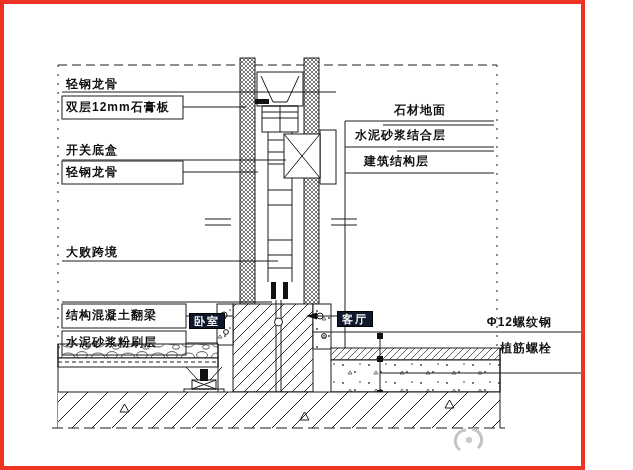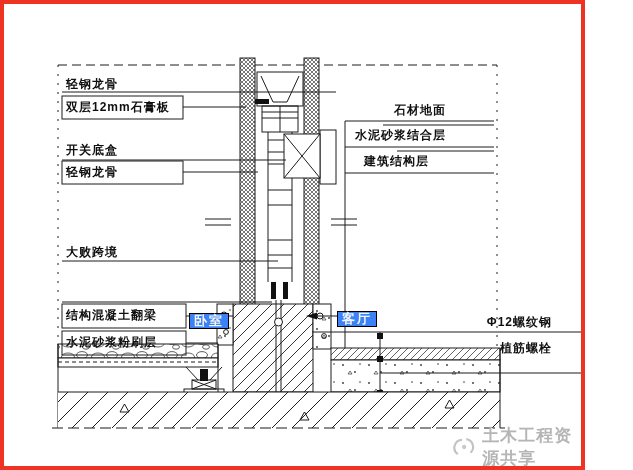--- a/index.html
+++ b/index.html
@@ -8,22 +8,22 @@
     font-family:"Liberation Sans","DejaVu Sans",sans-serif;overflow:hidden;
   }
   .frame{position:absolute;inset:0;border:4px solid #ee3224;pointer-events:none;z-index:5;}
   svg.linework{position:absolute;left:0;top:0;z-index:1;}
   .lbl{
     position:absolute;z-index:2;color:#101010;font-weight:700;font-size:12px;
     letter-spacing:1px;white-space:nowrap;line-height:13px;
   }
   .lbl.rt{text-align:right;}
   .room{
-    position:absolute;z-index:3;background:#3b82f6;color:#f5f5f5;border:1px solid #000;
-    font-weight:700;font-size:13px;letter-spacing:2px;padding:1px 4px;line-height:12px;
+    position:absolute;z-index:3;background:#0f172a;color:#f5f5f5;border:1px solid #000;
+    font-weight:700;font-size:11px;letter-spacing:2px;padding:1px 4px;line-height:12px;
   }
   .wm-left{
     position:absolute;left:8px;top:441px;z-index:4;display:flex;align-items:center;gap:4px;
     color:#dedede;font-weight:700;font-size:14px;letter-spacing:2px;
   }
   .wm-right{
     position:absolute;left:452px;top:424px;z-index:4;display:flex;align-items:center;gap:6px;
     color:#b5b5b5;font-weight:700;font-size:17px;letter-spacing:1px;
     text-shadow:1px 1px 0 #ffffff;
   }
@@ -174,17 +174,16 @@
   <div class="room" style="left:189px;top:313px;">卧室</div>
   <div class="room" style="left:337px;top:311px;">客厅</div>
 
 
   <div class="wm-right">
     <svg width="34" height="32" viewBox="0 0 34 32">
       <path d="M8,26 A11,11 0 0 1 14,6" fill="none" stroke="#c3c3c3" stroke-width="3"></path>
       <path d="M20,5 A11,11 0 0 1 26,24" fill="none" stroke="#c3c3c3" stroke-width="3"></path>
       <circle cx="17" cy="16" r="3" fill="#c9c9c9"></circle>
     </svg>
-    <span>土木工程资源共享</span>
   </div>
 
   <div class="frame"></div>
 </div>
 
 </body></html>

